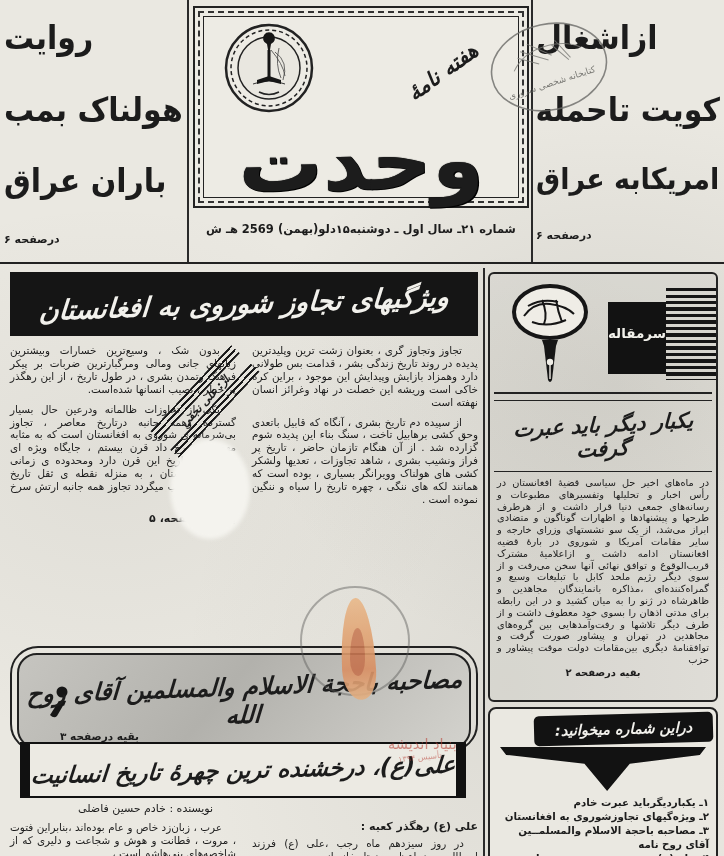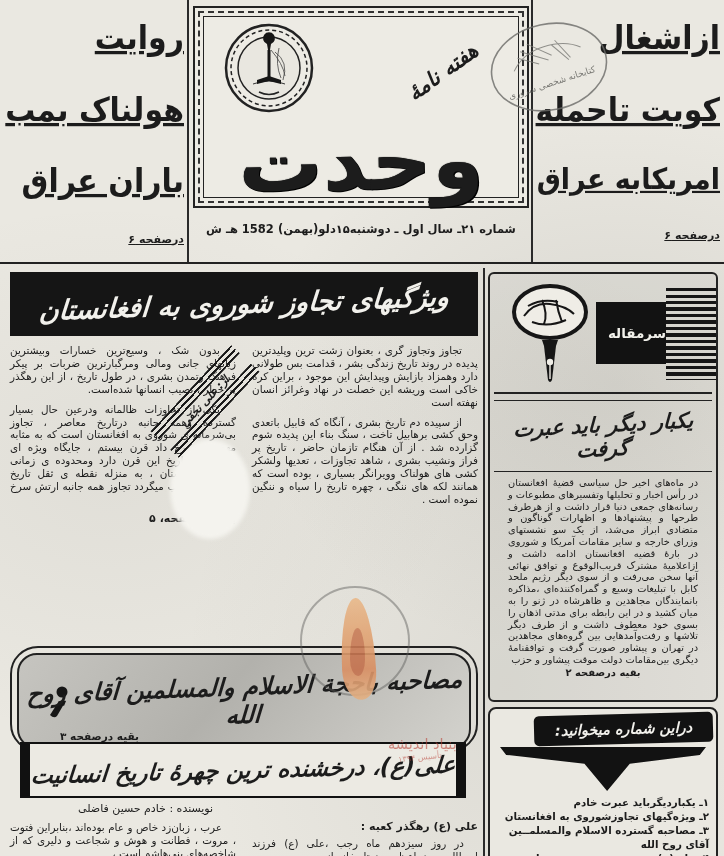--- a/index.html
+++ b/index.html
@@ -8,21 +8,21 @@
     background:#eae8e1; overflow:hidden; direction:rtl;
     font-family:"DejaVu Sans", sans-serif; color:#1c1c1c;
     background-image:
       radial-gradient(ellipse at 85% 45%, rgba(110,110,104,.14), transparent 42%),
       radial-gradient(ellipse at 70% 80%, rgba(110,110,104,.10), transparent 45%),
       radial-gradient(ellipse at 15% 55%, rgba(110,110,104,.08), transparent 40%);
   }
   
   .vrule{position:absolute; width:2px; background:#2a2a2a;}
   .hrule-top{position:absolute; left:0; top:262px; width:724px; height:2px; background:#222;}
-  .side-headline{position:absolute; top:8px; text-align:right;text-decoration:underline;}
+  .side-headline{position:absolute; top:8px; text-align:left;}
   .side-headline .hl{font-weight:bold; font-size:30px; letter-spacing:-1px;
      line-height:1.05; margin-top:40px; transform:scaleY(1.08); white-space:nowrap;}
   .side-headline .hl.first{margin-top:14px;}
   .side-headline .pref{font-size:11px; font-weight:bold; margin-top:36px;}
   
   .masthead{position:absolute; left:193px; top:6px; width:336px;}
   .mh-frame{position:relative; height:198px; border:2px solid #222; background:#edebe4;}
   .mh-frame::before{content:""; position:absolute; inset:3px; border:2px dashed #333;}
   .mh-frame::after{content:""; position:absolute; inset:8px; border:1px solid #222;}
   .mh-weekly{position:absolute; right:44px; top:52px; font-size:21px; font-weight:bold;
@@ -83,28 +83,28 @@
   .ali-cols{display:flex; gap:16px; margin-top:6px; direction:rtl;}
   .ali-cols .fcol p{text-indent:14px; margin:0 0 4px;}
   .ali-colhead{font-size:11px; font-weight:bold; margin:0 0 3px;}
   
   .editorial{position:absolute; left:488px; top:272px; width:230px; height:430px;
      border:2px solid #222; border-radius:6px; box-sizing:border-box;
      background:rgba(120,118,112,.06);}
   .ed-head{position:relative; height:118px;}
   .ed-stripes{position:absolute; right:0; top:14px; width:50px; height:92px;
      background:repeating-linear-gradient(180deg,#161616 0 3px, transparent 3px 6.5px);}
-  .ed-label{position:absolute; right:50px; top:28px; width:58px; height:62px; background:#121212;
-     color:#f1f0ea; font-size:13.5px; font-weight:bold; text-align:center; line-height:62px;padding-left:12px;}
+  .ed-label{position:absolute; right:50px; top:28px; width:58px; height:72px; background:#121212;
+     color:#f1f0ea; font-size:13.5px; font-weight:bold; text-align:center; line-height:62px;}
   .ed-emblem{position:absolute; left:8px; top:4px;}
   .ed-dblrule{height:6px; border-top:2px solid #222; border-bottom:1px solid #222; margin:0 4px;}
   .ed-headline{text-align:center; font-size:21px; font-weight:bold; font-style:italic;
      padding:12px 0 10px; transform:rotate(-3deg) skewX(-5deg);}
   .ed-rule{height:0; border-top:1.5px solid #222; margin:0 4px;}
-  .ed-body{padding:5px 18px 0; font-size:9.8px; line-height:11.8px; text-align:justify; text-align-last:right;}
+  .ed-body{padding:5px 7px 0; font-size:9.8px; line-height:11.8px; text-align:justify; text-align-last:right;}
   .ed-more{padding:1px 13px; font-size:10px; font-weight:bold; text-align:center;}
   
   .toc{position:absolute; left:488px; top:707px; width:230px; height:160px;
      border:2px solid #222; border-radius:8px; box-sizing:border-box; background:#eae8e1; overflow:hidden;}
   .toc-head{margin:5px 3px 0 44px; height:30px; background:#121212; border-radius:5px;
      color:#f2f1ec; text-align:center; font-size:14.5px; font-weight:bold; font-style:italic;
      line-height:30px; transform:rotate(-1.5deg);}
   .toc-arrow{width:206px; height:44px; margin:3px auto 4px; background:#121212;
      clip-path:polygon(0 0,100% 0,97% 18%,63% 38%,52% 100%,41% 38%,3% 18%);}
   .toc-list{padding:0 7px; font-size:10.3px; font-weight:bold; line-height:14px;}
@@ -133,21 +133,21 @@
         <path d="M52 30 q14 10 8 28 M56 26 q-4 16 2 30 M48 28 q12 14 14 26" fill="none" stroke="#444" stroke-width=".8"></path>
         <path d="M44 22 a6 6 0 1 1 4 0 l-1 6 h-2 z" fill="#161616"></path>
         <rect x="44.5" y="28" width="3" height="28" fill="#161616"></rect>
         <path d="M34 58 l12 -4 12 4 v4 l-12 -3 -12 3 z" fill="#161616"></path>
         <path d="M36 70 q10 5 20 0" fill="none" stroke="#222" stroke-width="1.5"></path>
       </svg>
       <div class="mh-weekly">هفته نامهٔ</div>
       <div class="mh-title">وحدت</div>
     </div>
     <div class="issue-lines">
-      <div>شماره ۲۱ـ سال اول ـ دوشنبه۱۵دلو(بهمن) 1582 هـ ش</div>
+      <div>شماره ۲۱ـ سال اول ـ دوشنبه۱۵دلو(بهمن) 2569 هـ ش</div>
     </div>
   </div>
   <div class="vrule" style="left:531px; top:0; height:262px;"></div>
 
   <div class="side-headline" style="left:536px; width:184px;">
     <div class="hl first">ازاشغال</div>
     <div class="hl">کویت تاحمله</div>
     <div class="hl" style="font-size:27px;">امریکابه عراق</div>
     <div class="pref">درصفحه ۶</div>
   </div>
@@ -244,18 +244,18 @@
     <div class="ed-body">در ماه‌های اخیر حل سیاسی قضیهٔ افغانستان در رأس اخبار و تحلیلها وتفسیرهای مطبوعات و رسانه‌های جمعی دنیا قرار داشت و از هرطرف طرحها و پیشنهادها و اظهارات گوناگون و متضادی ابراز می‌شد، از یک سو نشستهای وزرای خارجه و سایر مقامات آمریکا و شوروی در بارهٔ قضیه افغانستان ادامه داشت و ازاعلامیهٔ مشترک قریب‌الوقوع و توافق نهائی آنها سخن می‌رفت و از سوی دیگر رژیم ملحد کابل با تبلیغات وسیع و گمراه‌کننده‌ای ،مذاکره بانمایندگان مجاهدین و ظاهرشاه در ژنو را به میان کشید و در این رابطه برای مدتی اذهان را بسوی خود معطوف داشت و از طرف دیگر تلاشها و رفت‌وآمدهایی بین گروه‌های مجاهدین در تهران و پیشاور صورت گرفت و توافقنامهٔ دیگری بین‌مقامات دولت موقت پیشاور و حزب</div>
     <div class="ed-more">بقیه درصفحه ۲</div>
   </div>
 
   <div class="toc">
     <div class="toc-head">دراین شماره میخوانید:</div>
     <div class="toc-arrow"></div>
     <div class="toc-list">
       <div>۱ـ یکباردیگرباید عبرت خادم</div>
       <div>۲ـ ویژه‌گیهای تجاوزشوروی به افغانستان</div>
-      <div>۳ـ مصاحبه گسترده الاسلام والمسلمــین آقای روح الله</div>
+      <div>۳ـ مصاحبه باحجة الاسلام والمسلمــین آقای روح نامه</div>
       <div>۴ـ علی(ع)، درخشنده ترین چهره تاریخ</div>
     </div>
   </div>
 
 </div>
 
 </body></html>

